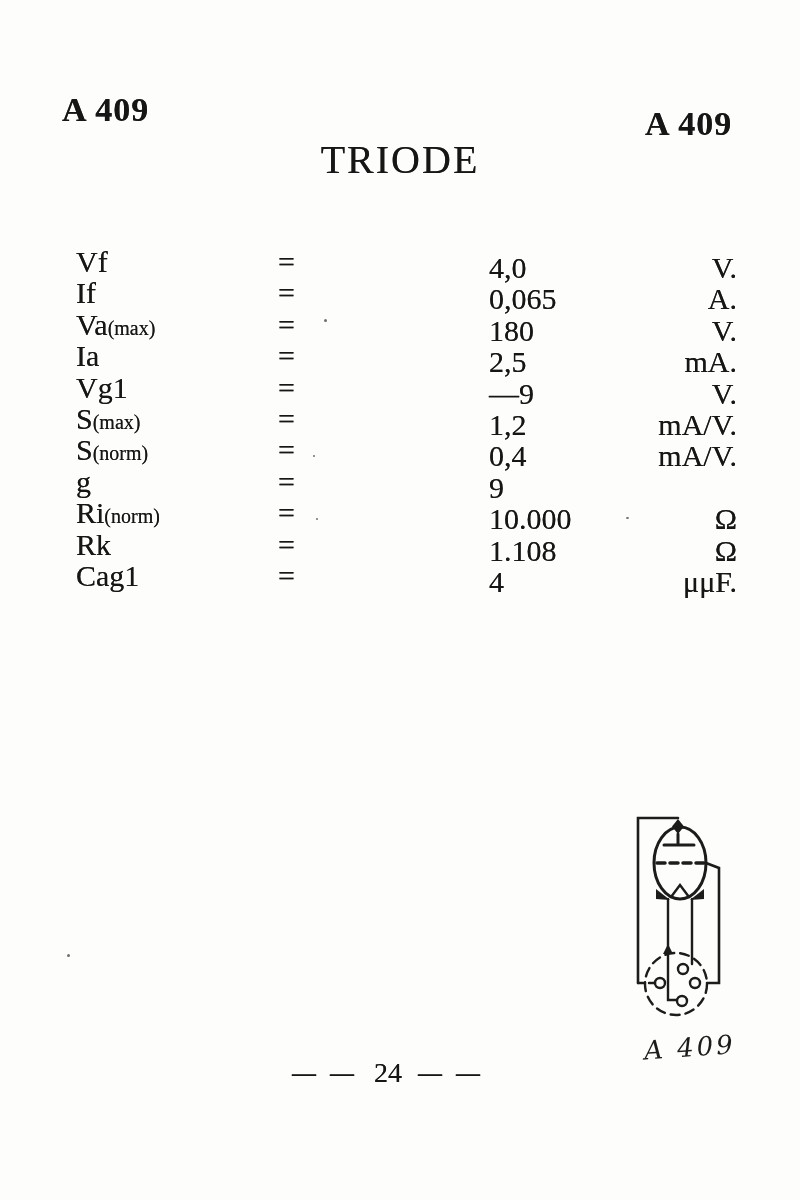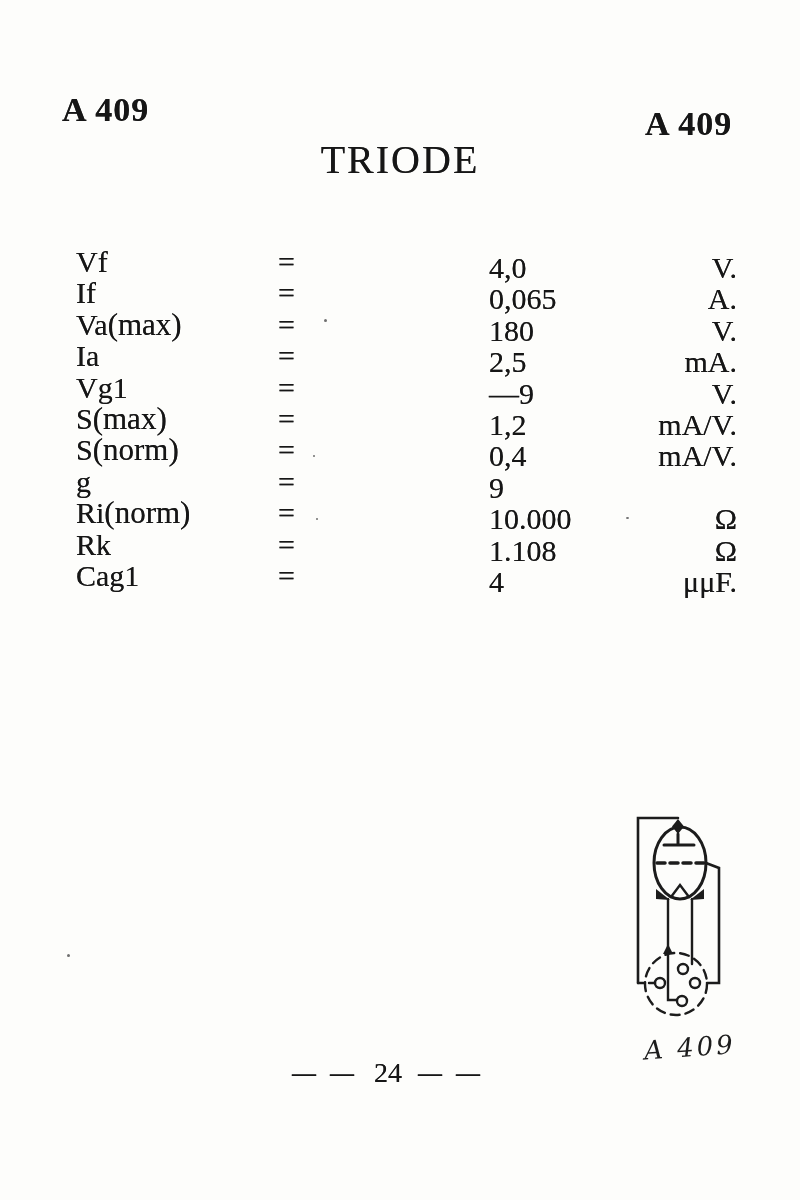--- a/index.html
+++ b/index.html
@@ -16,21 +16,21 @@
 
   .title{position:absolute;left:0;right:0;top:136px;text-align:center;
          font-size:40px;letter-spacing:2px;}
   .subtitle{position:absolute;left:0;right:0;top:170px;text-align:center;
             font-size:27px;word-spacing:6px;white-space:nowrap;}
   .subtitle sub{font-size:16px;line-height:0;}
 
   .spec{position:absolute;left:0;top:246px;width:800px;font-size:30px;}
   .spec-row{position:relative;height:31.4px;line-height:31.4px;margin-left:16px;}
   .c-param{position:absolute;left:60px;white-space:nowrap;}
-  .p-paren{font-size:31px;}
+  .p-paren{font-size:20px;}
   .c-eq{position:absolute;left:262px;}
   .c-val{position:absolute;left:473px;transform:translateY(6px);white-space:nowrap;}
   .c-unit{position:absolute;right:63px;transform:translateY(6px);text-align:right;white-space:nowrap;}
 
   .footer{position:absolute;top:1057px;left:0;right:0;display:flex;
           justify-content:center;align-items:center;gap:16px;font-size:28px;
           transform:translateX(-12px);}
   .footer .dashes{letter-spacing:4px;font-weight:bold;font-size:24px;}
 
   .diagram{position:absolute;left:610px;top:795px;width:140px;height:280px;margin:0;}

